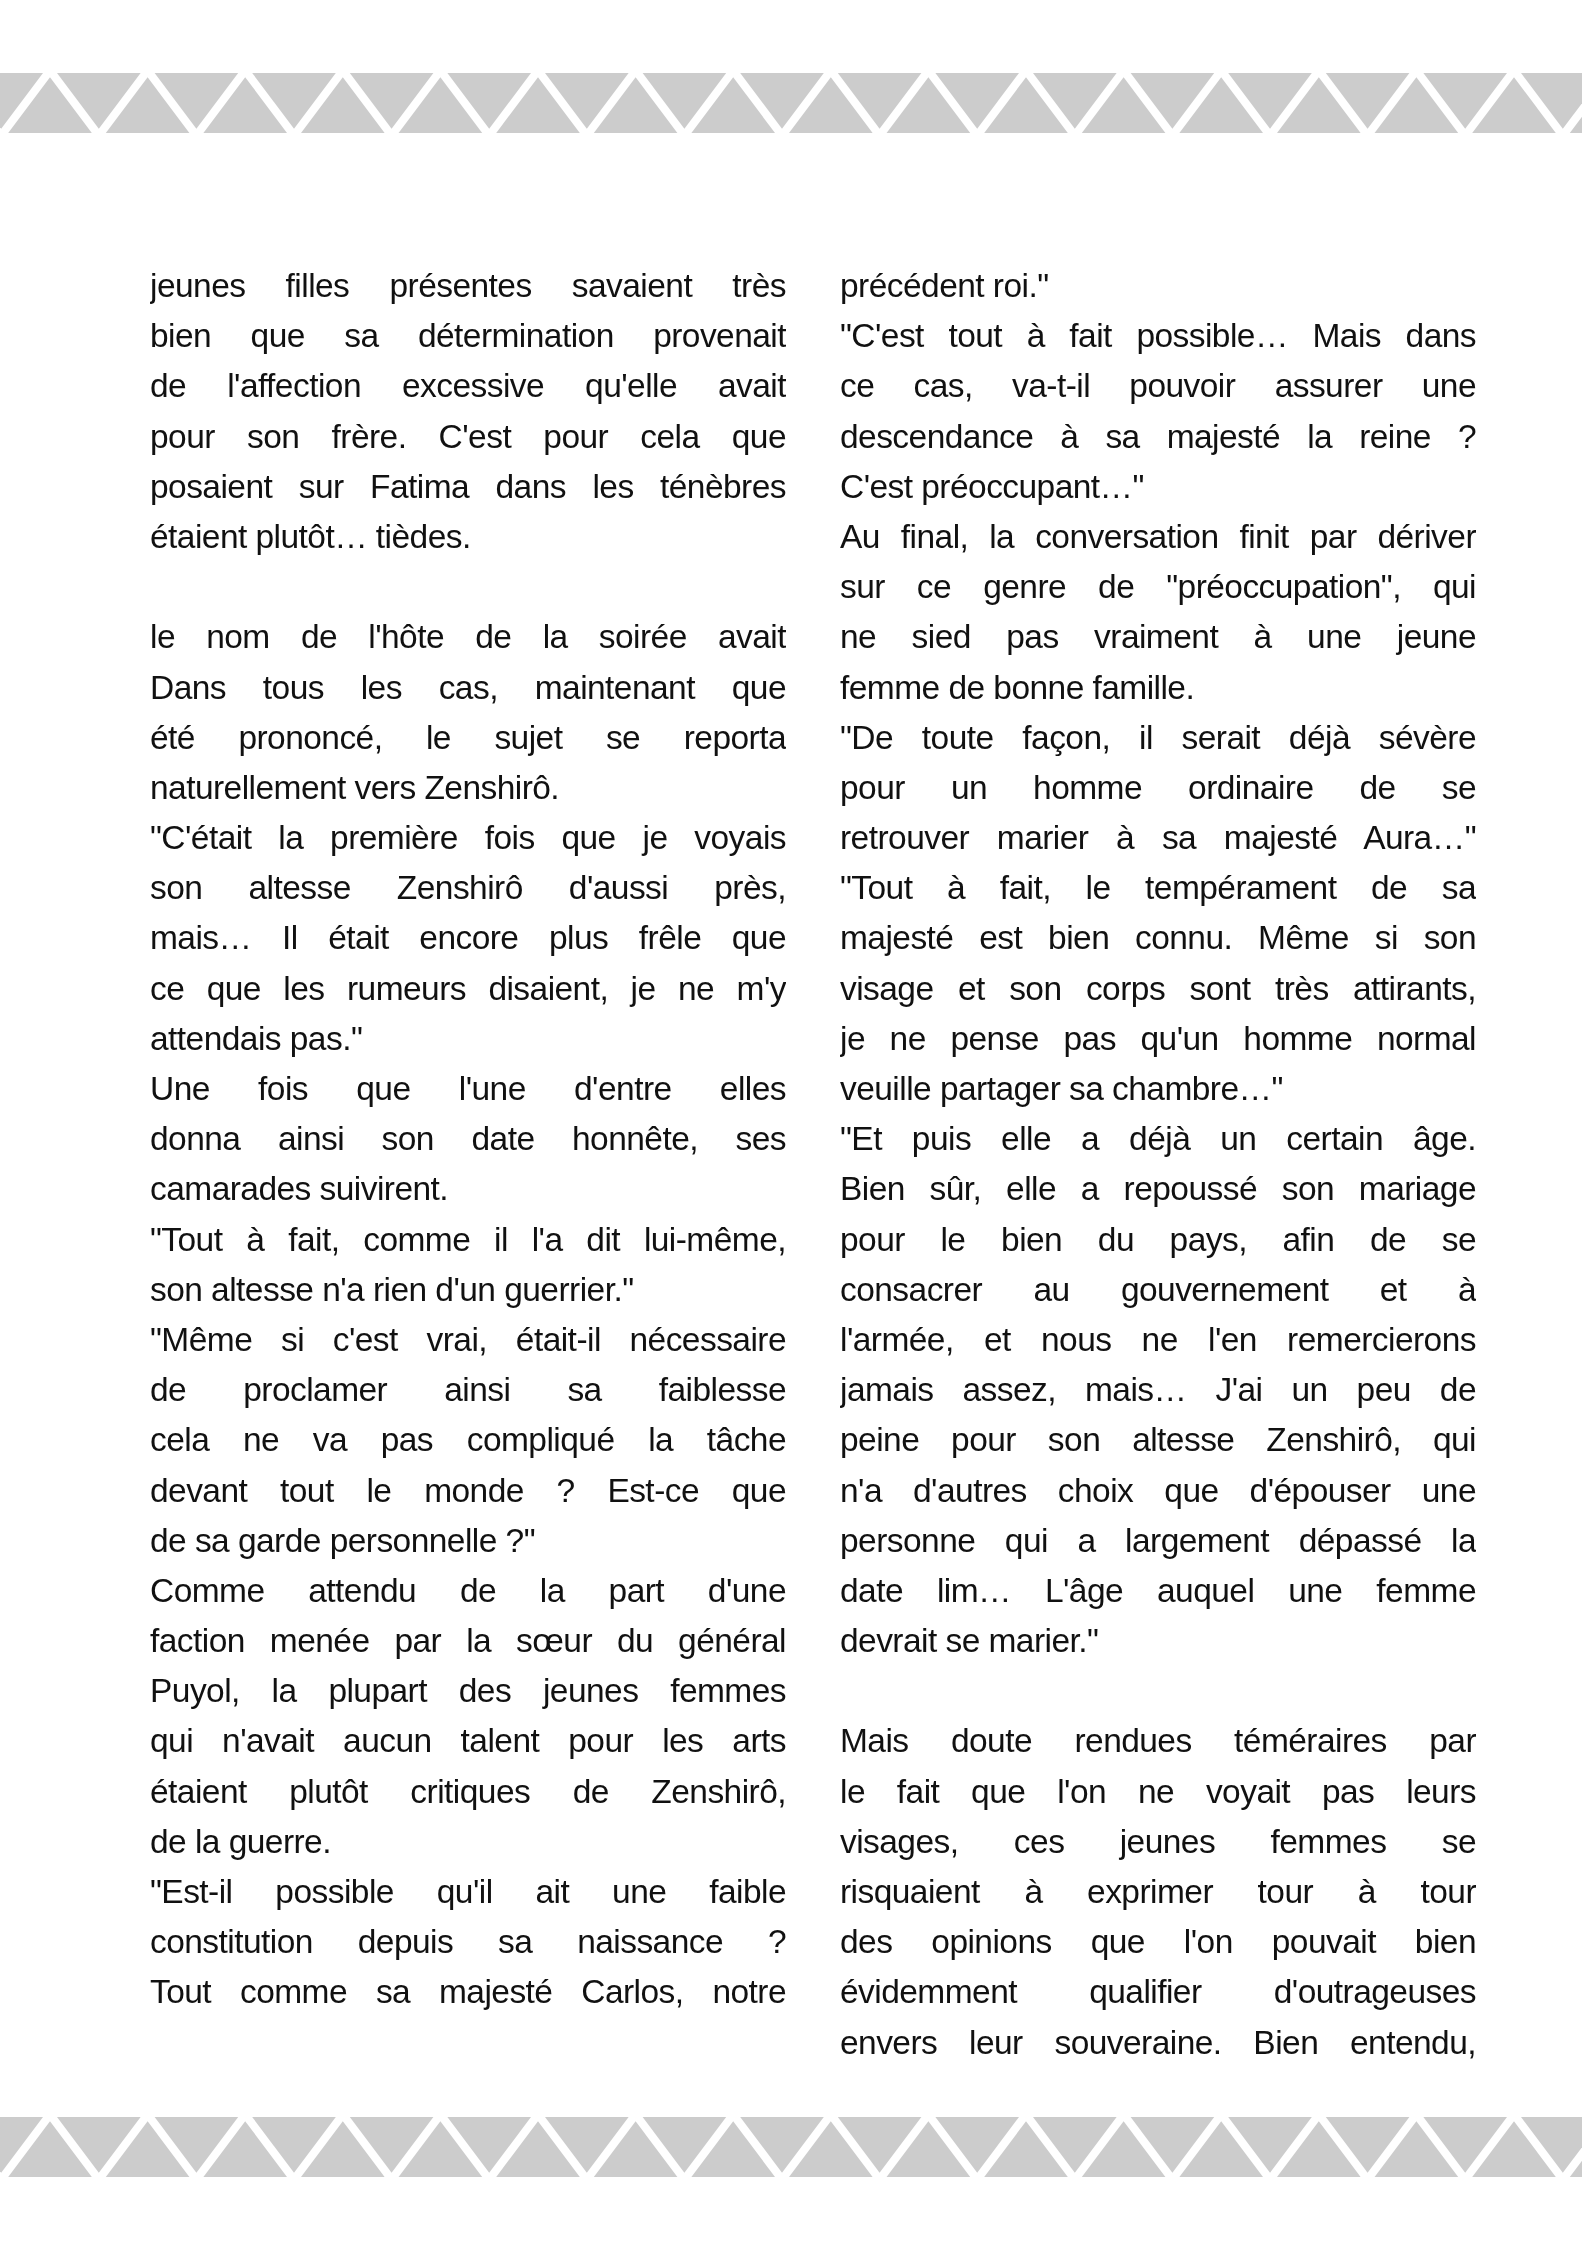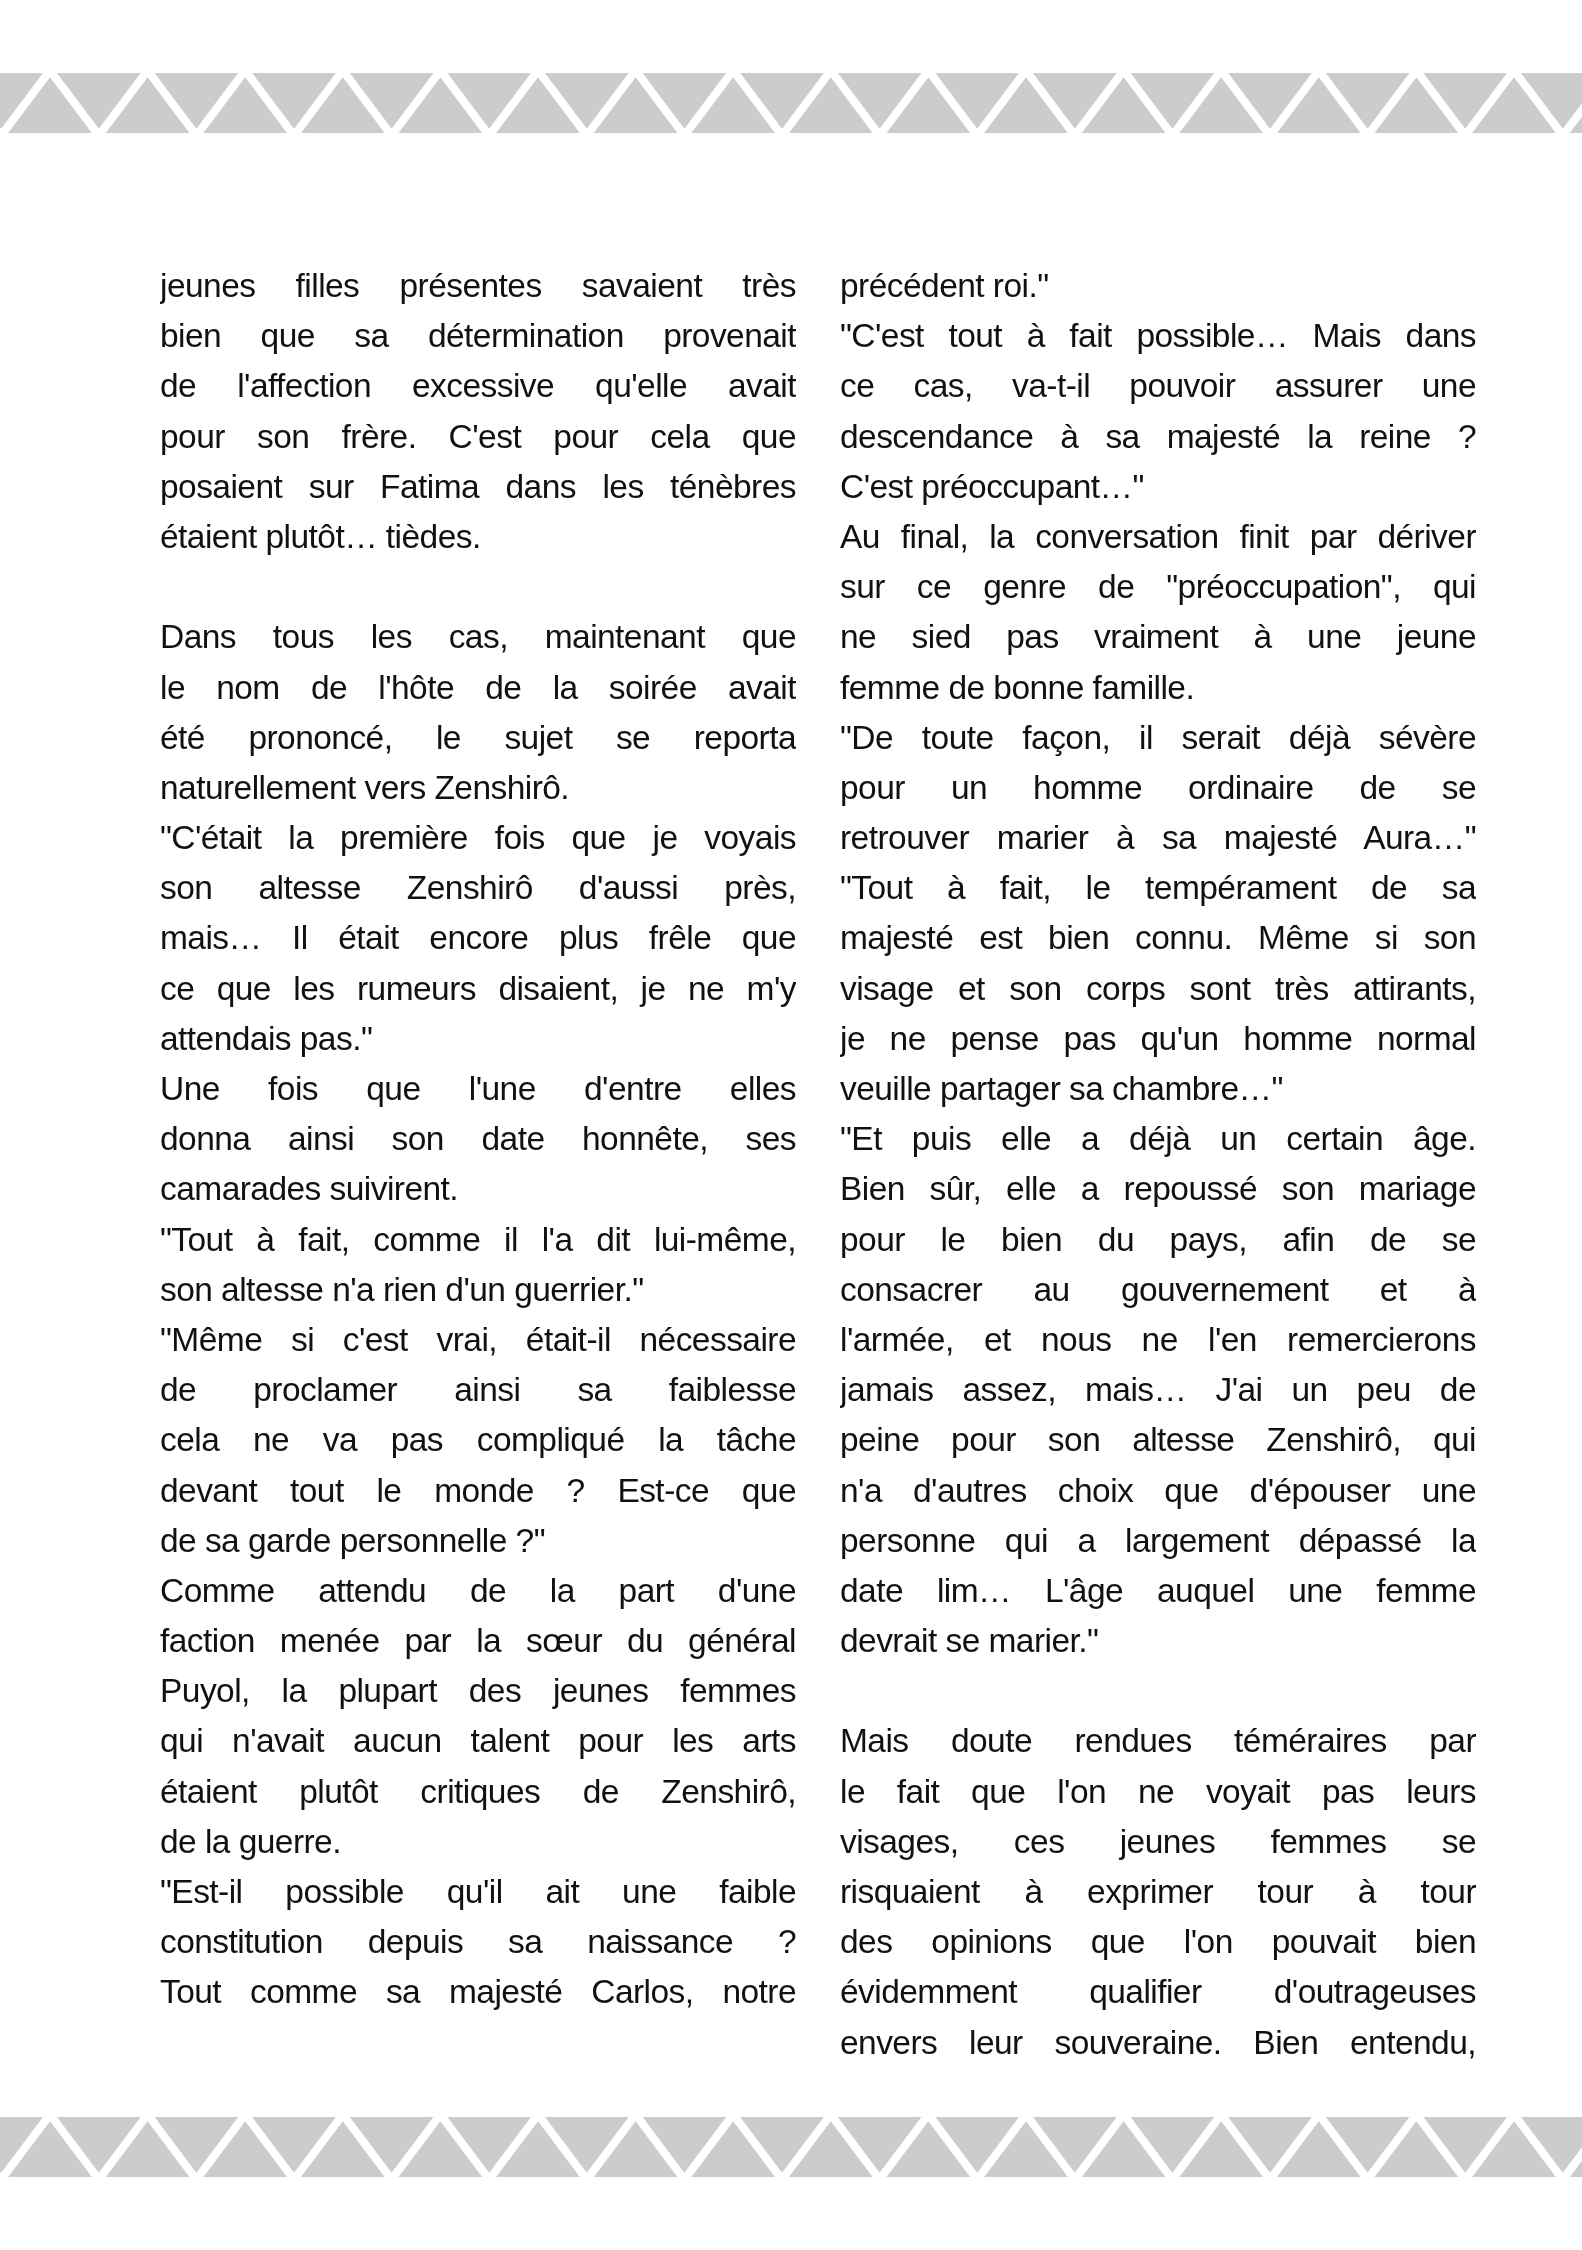--- a/index.html
+++ b/index.html
@@ -10,21 +10,21 @@
   #band-bottom { top: 2117px; }
   .column {
     position: absolute;
     top: 261px;
     width: 636px;
     font-family: "Liberation Sans", sans-serif;
     font-size: 33.5px;
     letter-spacing: -0.55px;
     color: #111111;
   }
-  #col-left { left: 160px; }
+  #col-left { left: 150px; }
   #col-right { left: 840px; }
   .line {
     height: 50.2px;
     line-height: 50.2px;
     white-space: normal;
     overflow: hidden;
     text-align: left;
   }
   .line.j { text-align: justify; text-align-last: justify; }
 </style>
@@ -81,22 +81,22 @@
 </div>
 
 <div class="column" id="col-left">
     <div class="line j">jeunes filles présentes savaient très</div>
     <div class="line j">bien que sa détermination provenait</div>
     <div class="line j">de l'affection excessive qu'elle avait</div>
     <div class="line j">pour son frère. C'est pour cela que</div>
     <div class="line j">posaient sur Fatima dans les ténèbres</div>
     <div class="line">étaient plutôt… tièdes.</div>
     <div class="line"></div>
+    <div class="line j">le nom de l'hôte de la soirée avait</div>
     <div class="line j">Dans tous les cas, maintenant que</div>
-    <div class="line j">le nom de l'hôte de la soirée avait</div>
     <div class="line j">été prononcé, le sujet se reporta</div>
     <div class="line">naturellement vers Zenshirô.</div>
     <div class="line j">"C'était la première fois que je voyais</div>
     <div class="line j">son altesse Zenshirô d'aussi près,</div>
     <div class="line j">mais… Il était encore plus frêle que</div>
     <div class="line j">ce que les rumeurs disaient, je ne m'y</div>
     <div class="line">attendais pas."</div>
     <div class="line j">Une fois que l'une d'entre elles</div>
     <div class="line j">donna ainsi son date honnête, ses</div>
     <div class="line">camarades suivirent.</div>

